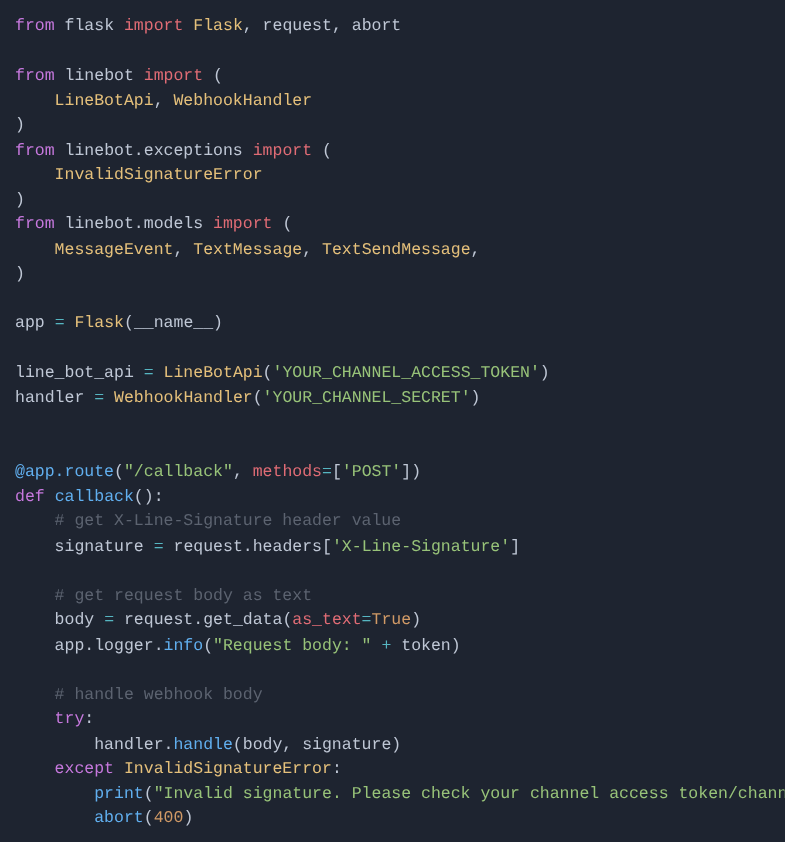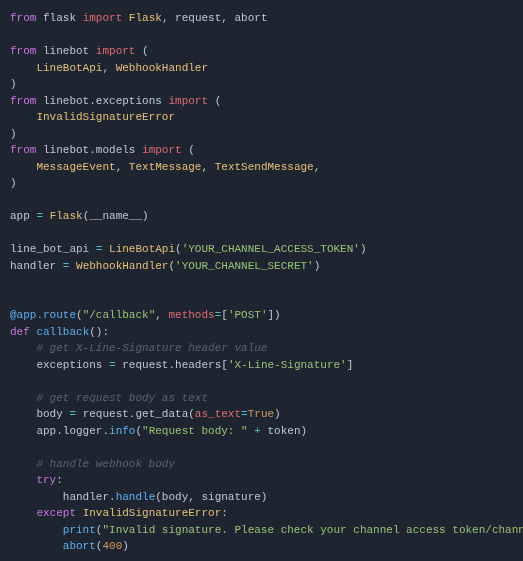--- a/index.html
+++ b/index.html
@@ -11,21 +11,21 @@
     line-height: 1.5;
     color: #bfc7d5;
     white-space: pre;
     overflow-x: auto;
   }
   .kw { color: #c678dd; margin-top: 15px; }      
   .imp { color: #e06c75; }     
   .cls { color: #e5c07b; }     
   .fn  { color: #61afef; text-align: right; }     
   .str { color: #98c379; }     
-  .cmt { color: #5c6370; font-style: italic; } 
+  .cmt { color: #5c6370; } 
   .op  { color: #56b6c2; }     
   .num { color: #d19a66; }     
   .pln { color: #bfc7d5; }
   .nm  { color: #e06c75; }
   .bool{ color: #d19a66; margin-top: 36px; }
 </style>
 </head>
 <body><span><span class="kw">from</span> <span class="pln">flask</span> <span class="imp">import</span> <span class="cls">Flask</span><span class="pln">, request, abort</span></span>
 
 <span><span class="kw">from</span> <span class="pln">linebot</span> <span class="imp">import</span> <span class="pln">(</span></span>
@@ -40,21 +40,21 @@
 
 <span><span class="pln">app</span> <span class="op">=</span> <span class="cls">Flask</span><span class="pln">(__name__)</span></span>
 
 <span><span class="pln">line_bot_api</span> <span class="op">=</span> <span class="cls">LineBotApi</span><span class="pln">(</span><span class="str">'YOUR_CHANNEL_ACCESS_TOKEN'</span><span class="pln">)</span></span>
 <span><span class="pln">handler</span> <span class="op">=</span> <span class="cls">WebhookHandler</span><span class="pln">(</span><span class="str">'YOUR_CHANNEL_SECRET'</span><span class="pln">)</span></span>
 
 
 <span><span class="fn">@app.route</span><span class="pln">(</span><span class="str">"/callback"</span><span class="pln">,</span> <span class="nm">methods</span><span class="op">=</span><span class="pln">[</span><span class="str">'POST'</span><span class="pln">])</span></span>
 <span><span class="kw">def</span> <span class="fn">callback</span><span class="pln">():</span></span>
 <span>    <span class="cmt"># get X-Line-Signature header value</span></span>
-<span>    <span class="pln">exceptions</span> <span class="op">=</span> <span class="pln">request.headers[</span><span class="str">'X-Line-Signature'</span><span class="pln">]</span></span>
+<span>    <span class="pln">signature</span> <span class="op">=</span> <span class="pln">request.headers[</span><span class="str">'X-Line-Signature'</span><span class="pln">]</span></span>
 
 <span>    <span class="cmt"># get request body as text</span></span>
 <span>    <span class="pln">body</span> <span class="op">=</span> <span class="pln">request.get_data(</span><span class="nm">as_text</span><span class="op">=</span><span class="bool">True</span><span class="pln">)</span></span>
 <span>    <span class="pln">app.logger.</span><span class="fn">info</span><span class="pln">(</span><span class="str">"Request body: "</span> <span class="op">+</span> <span class="pln">token)</span></span>
 
 <span>    <span class="cmt"># handle webhook body</span></span>
 <span>    <span class="kw">try</span><span class="pln">:</span></span>
 <span>        <span class="pln">handler.</span><span class="fn">handle</span><span class="pln">(body, signature)</span></span>
 <span>    <span class="kw">except</span> <span class="cls">InvalidSignatureError</span><span class="pln">:</span></span>
 <span>        <span class="fn">print</span><span class="pln">(</span><span class="str">"Invalid signature. Please check your channel access token/channel secret."</span></span>

